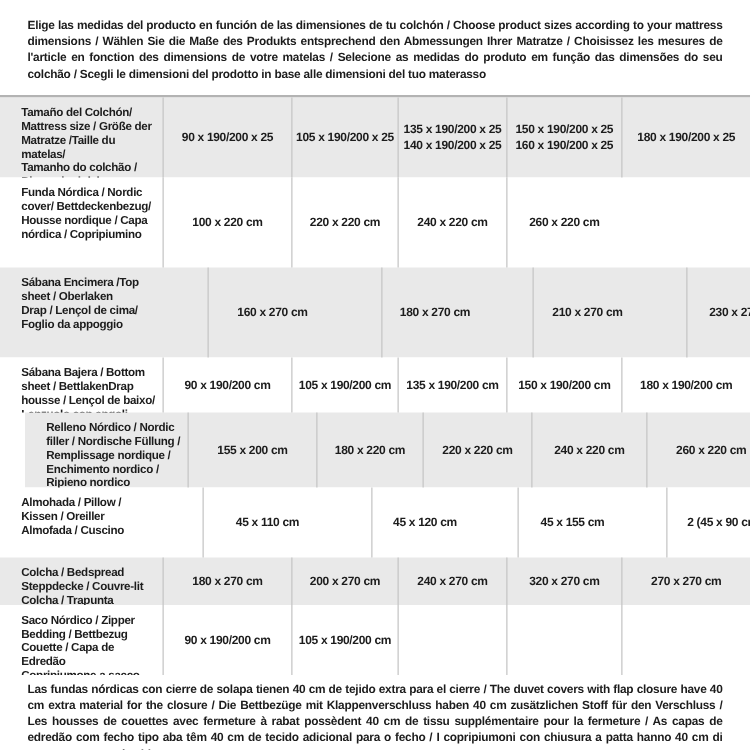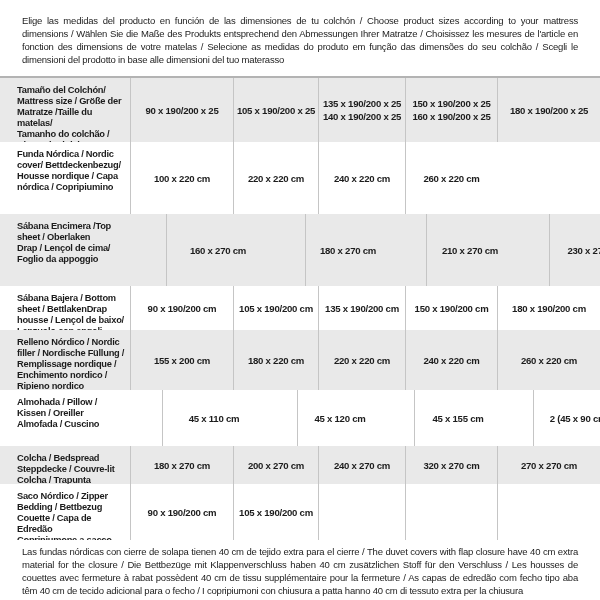--- a/index.html
+++ b/index.html
@@ -15,21 +15,21 @@
     font-family:"Liberation Sans", sans-serif;
     color:var(--ink);
     -webkit-font-smoothing:antialiased;
   }
   .page{ width:600px; height:600px; background:#fff; position:relative; }
 
   .intro, .footnote{
     margin:14px 22px 0 22px;
     font-size:9.5px;
     line-height:13px;
-    font-weight:normal;
+    font-weight:bold;
     letter-spacing:-0.2px;
     text-align:justify;
     color:var(--ink);
   }
   .footnote{ margin-top:5px; }
 
   .size-table{
     margin-top:10px;
     width:600px;
     border-top:2px solid var(--top-border);
@@ -116,21 +116,21 @@
 sheet / BettlakenDrap
 housse / Lençol de baixo/
 Lenzuolo con angoli</div>
     <div class="cell value">90 x 190/200 cm</div>
     <div class="cell value">105 x 190/200 cm</div>
     <div class="cell value">135 x 190/200 cm</div>
     <div class="cell value">150 x 190/200 cm</div>
     <div class="cell value">180 x 190/200 cm</div>
   </div>
 
-  <div class="row" style="height: 60px;">
+  <div class="row" style="height: 60px; margin-left: 20px;">
     <div class="cell label">Relleno Nórdico / Nordic
 filler / Nordische Füllung /
 Remplissage nordique /
 Enchimento nordico /
 Ripieno nordico</div>
     <div class="cell value">155 x 200 cm</div>
     <div class="cell value">180 x 220 cm</div>
     <div class="cell value">220 x 220 cm</div>
     <div class="cell value">240 x 220 cm</div>
     <div class="cell value">260 x 220 cm</div>

